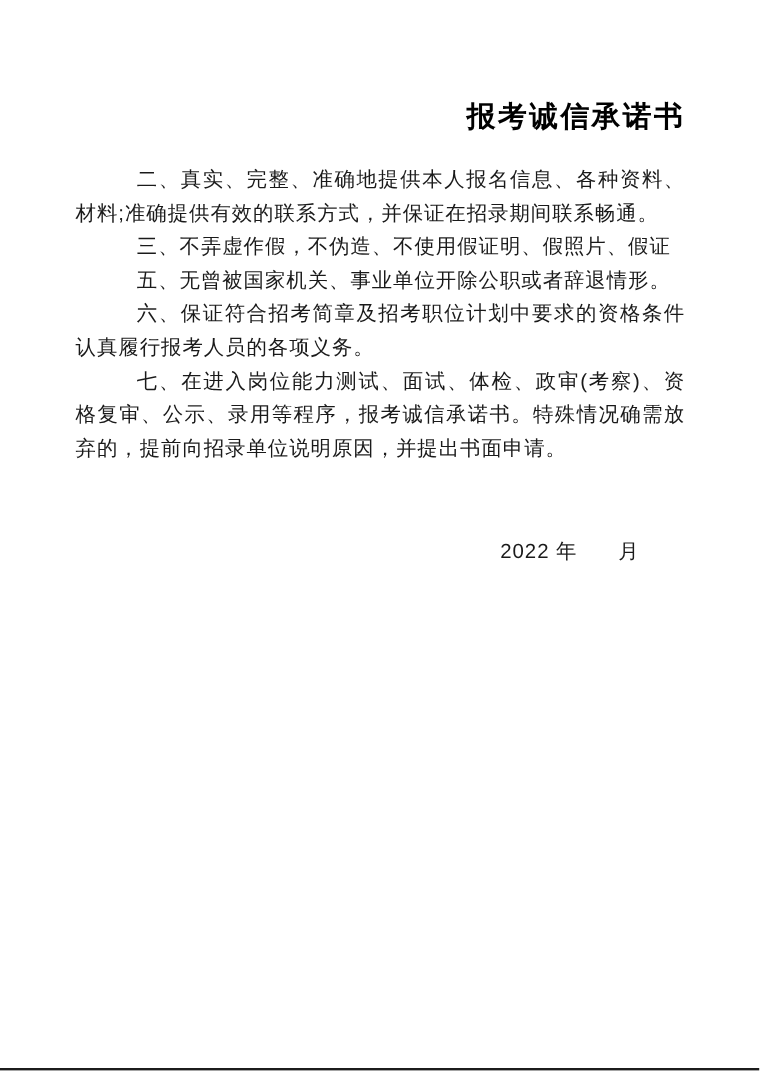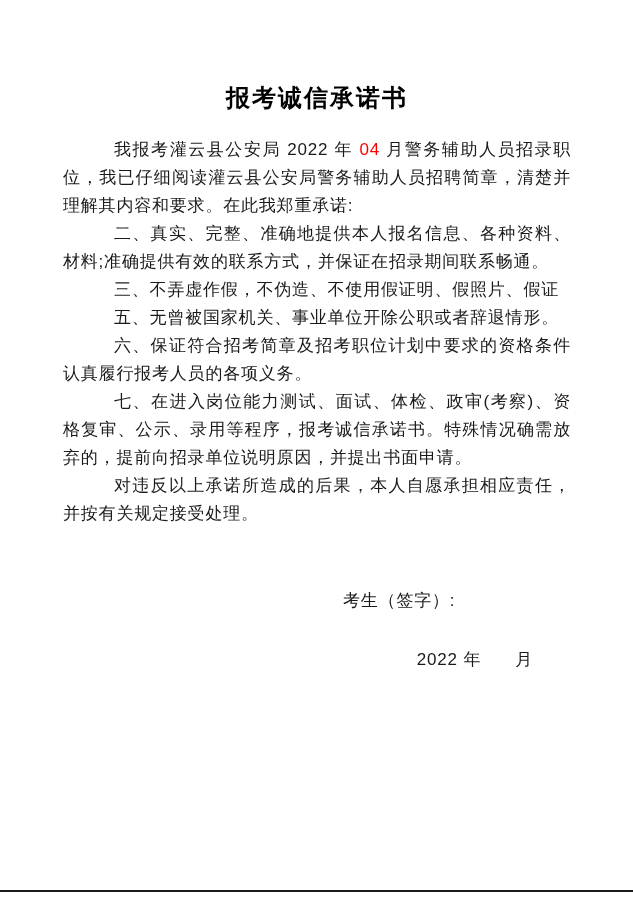--- a/index.html
+++ b/index.html
@@ -17,21 +17,21 @@
     color: #1a1a1a;
   }
   .content {
     position: absolute;
     left: 63px;
     right: 62px;
     top: 84px;
   }
   .doc-title {
     margin: 0 0 24px 0;
-    text-align: center;
+    text-align: right;
     font-size: 24px;
     font-weight: bold;
     letter-spacing: 2px;
     line-height: 28px;
     color: #000000;
     font-family: "Liberation Serif", "DejaVu Serif", serif;
   }
   .para {
     margin: 0;
     font-size: 17px;
@@ -75,31 +75,28 @@
   }
 </style>
 </head>
 <body>
 
 <div class="page">
   <div class="content">
 
     <h1 class="doc-title">报考诚信承诺书</h1>
 
-    <p class="para"><span>我报考灌云县公安局 2022 年 </span><span class="month-red">04</span><span> 月警务辅助人员招录职位，我已仔细阅读灌云县公安局警务辅助人员招聘简章，清楚并理解其内容和要求。在此我郑重承诺:</span></p>
 
     <p class="para">二、真实、完整、准确地提供本人报名信息、各种资料、材料;准确提供有效的联系方式，并保证在招录期间联系畅通。</p>
     <p class="para">三、不弄虚作假，不伪造、不使用假证明、假照片、假证</p>
     <p class="para">五、无曾被国家机关、事业单位开除公职或者辞退情形。</p>
     <p class="para">六、保证符合招考简章及招考职位计划中要求的资格条件认真履行报考人员的各项义务。</p>
     <p class="para">七、在进入岗位能力测试、面试、体检、政审(考察)、资格复审、公示、录用等程序，报考诚信承诺书。特殊情况确需放弃的，提前向招录单位说明原因，并提出书面申请。</p>
-    <p class="para">对违反以上承诺所造成的后果，本人自愿承担相应责任，并按有关规定接受处理。</p>
 
     <div class="sig-block">
-      <div class="sig-line">考生（签字）:</div>
     </div>
 
     <div class="date-line">
       <span>2022 年</span>
       <span>月</span>
     </div>
 
   </div>
 
   <div class="bottom-edge"></div>

